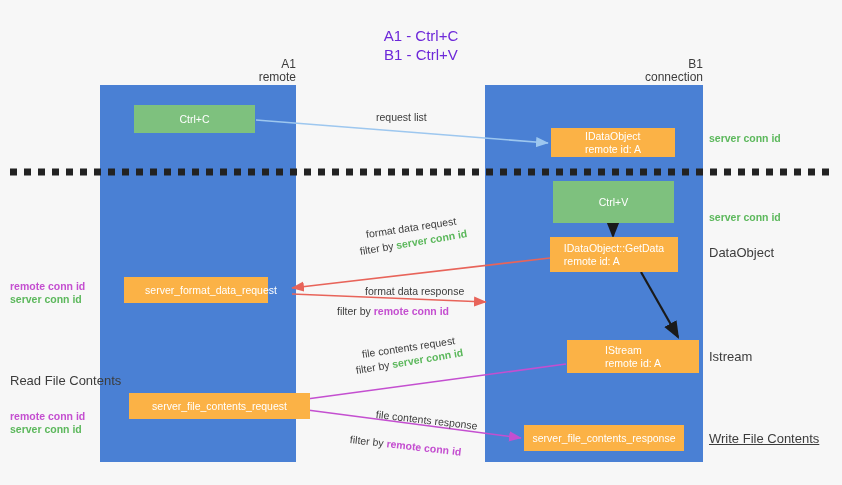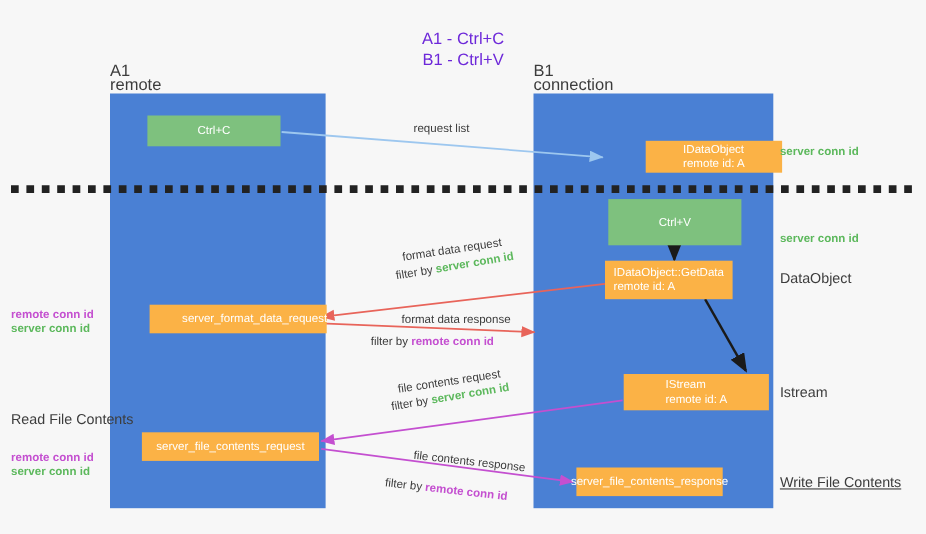--- a/index.html
+++ b/index.html
@@ -15,21 +15,21 @@
   
   .title{
     left:0;top:10px;width:842px;text-align:center;
     font-size:15px;color:#6d28d9;line-height:19px;
     white-space:pre-line;
     margin-top:16px;
   }
 
   
   .colhead{
-    font-size:15px;color:#3c3c3c;text-align:left;line-height:13px;
+    font-size:12px;color:#3c3c3c;text-align:right;line-height:13px;
     white-space:pre-line;
   }
 
   
   .lane{background:#4a80d4;}
 
   
   .box{
     box-sizing:border-box;
     display:flex;align-items:center;justify-content:center;
@@ -99,37 +99,37 @@
 
     <line x1="292" y1="294" x2="486" y2="302" stroke="#e8645a" stroke-width="1.6" marker-end="url(#ah-red)"></line>
 
     <line x1="566" y1="364" x2="292" y2="401" stroke="#c44fd0" stroke-width="1.6" marker-end="url(#ah-mag)"></line>
 
     <line x1="292" y1="408" x2="521" y2="438" stroke="#c44fd0" stroke-width="1.6" marker-end="url(#ah-mag)"></line>
   </svg>
 
   <div class="abs box green" style="left:134px;top:105px;width:121px;height:28px;">Ctrl+C</div>
 
-  <div class="abs box orange" style="left:136px;top:277px;width:161px;height:26px;padding-left:30px;">server_format_data_request</div>
+  <div class="abs box orange" style="left:124px;top:277px;width:144px;height:26px;padding-left:30px;">server_format_data_request</div>
 
-  <div class="abs box orange" style="left:129px;top:393px;width:161px;height:26px;">server_file_contents_request</div>
+  <div class="abs box orange" style="left:129px;top:393px;width:181px;height:26px;">server_file_contents_request</div>
 
-  <div class="abs box orange" style="left:551px;top:128px;width:124px;height:29px;margin-left:36px;">IDataObject
+  <div class="abs box orange" style="left:551px;top:128px;width:124px;height:29px;">IDataObject
 remote id: A</div>
 
   <div class="abs box green" style="left:553px;top:181px;width:121px;height:42px;">Ctrl+V</div>
 
-  <div class="abs box orange" style="left:550px;top:237px;width:116px;height:35px;">IDataObject::GetData
+  <div class="abs box orange" style="left:550px;top:237px;width:128px;height:35px;">IDataObject::GetData
 remote id: A</div>
 
 
   <div class="abs box orange" style="left:567px;top:340px;width:132px;height:33px;">IStream
 remote id: A</div>
 
-  <div class="abs box orange" style="left:524px;top:425px;width:133px;height:26px;">server_file_contents_response</div>
+  <div class="abs box orange" style="left:524px;top:425px;width:160px;height:26px;">server_file_contents_response</div>
 
   <div class="abs lbl green" style="left:709px;top:132px;">server conn id</div>
 
   <div class="abs lbl green" style="left:709px;top:211px;">server conn id</div>
 
   <div class="abs lbl plain" style="left:709px;top:246px;">DataObject</div>
 
   <div class="abs lbl plain" style="left:709px;top:350px;">Istream</div>
 
   <div class="abs lbl plain" style="left:709px;top:432px;text-decoration:underline;">Write File Contents</div>

